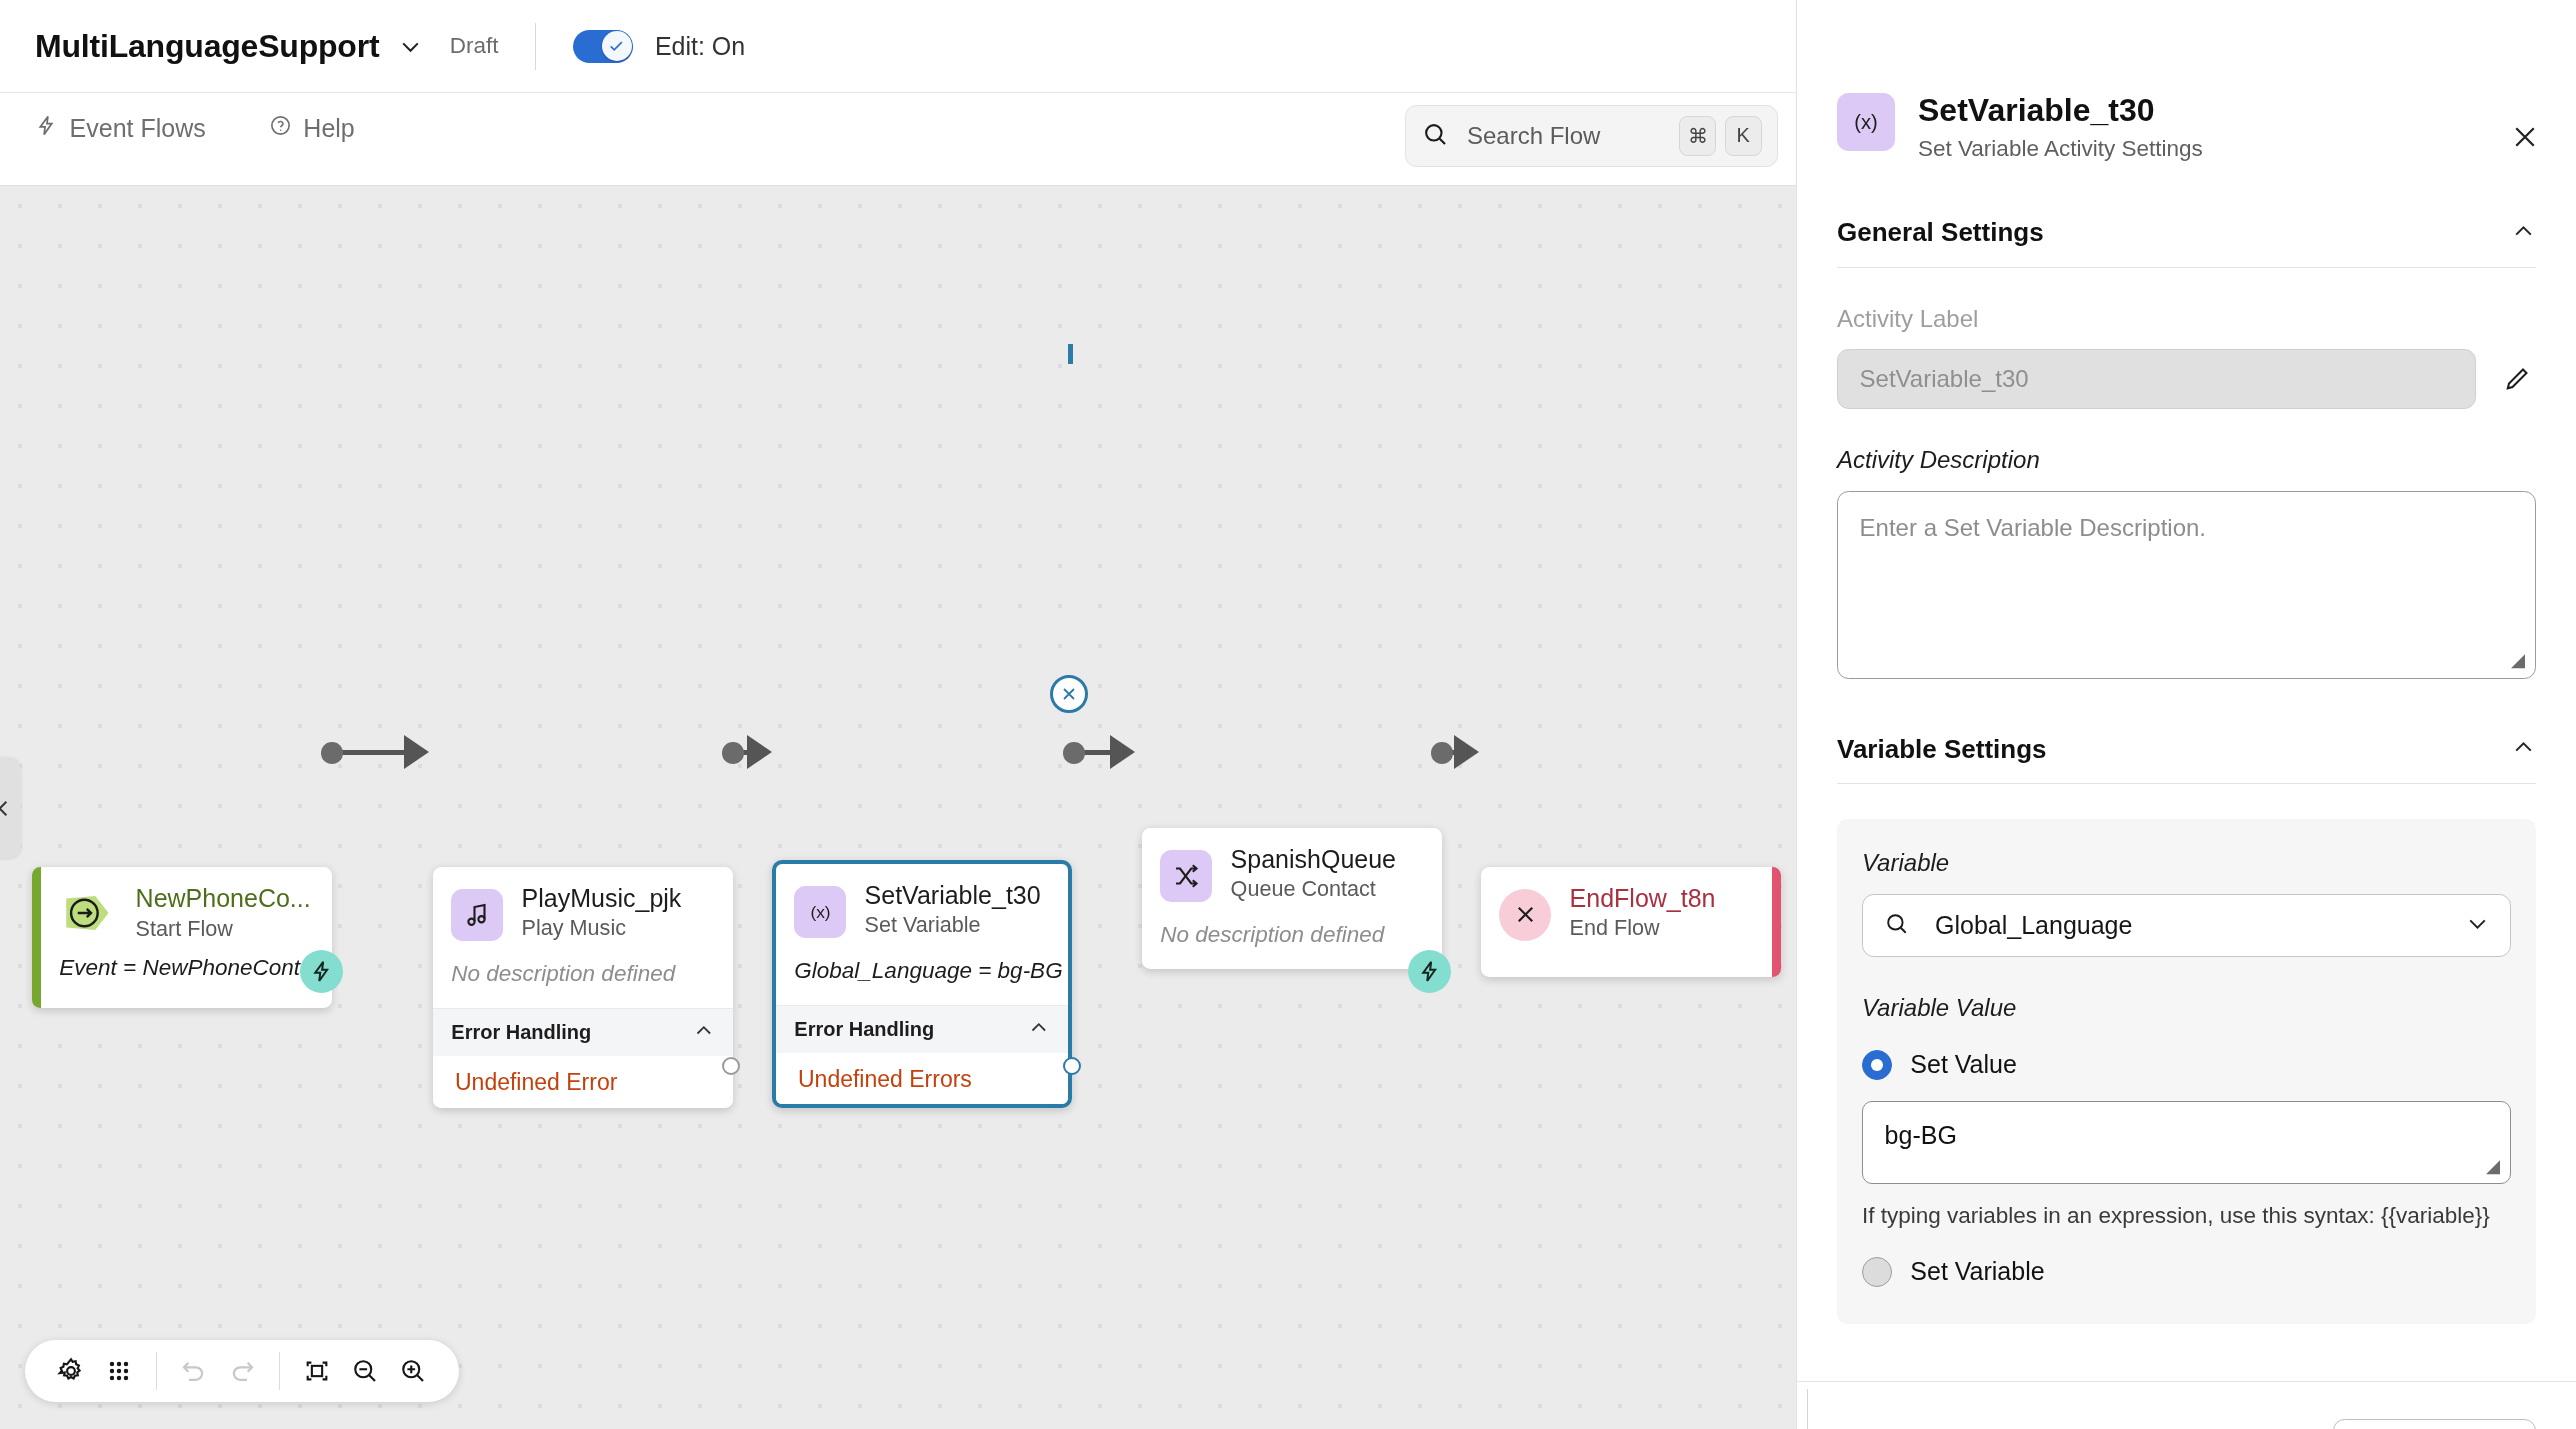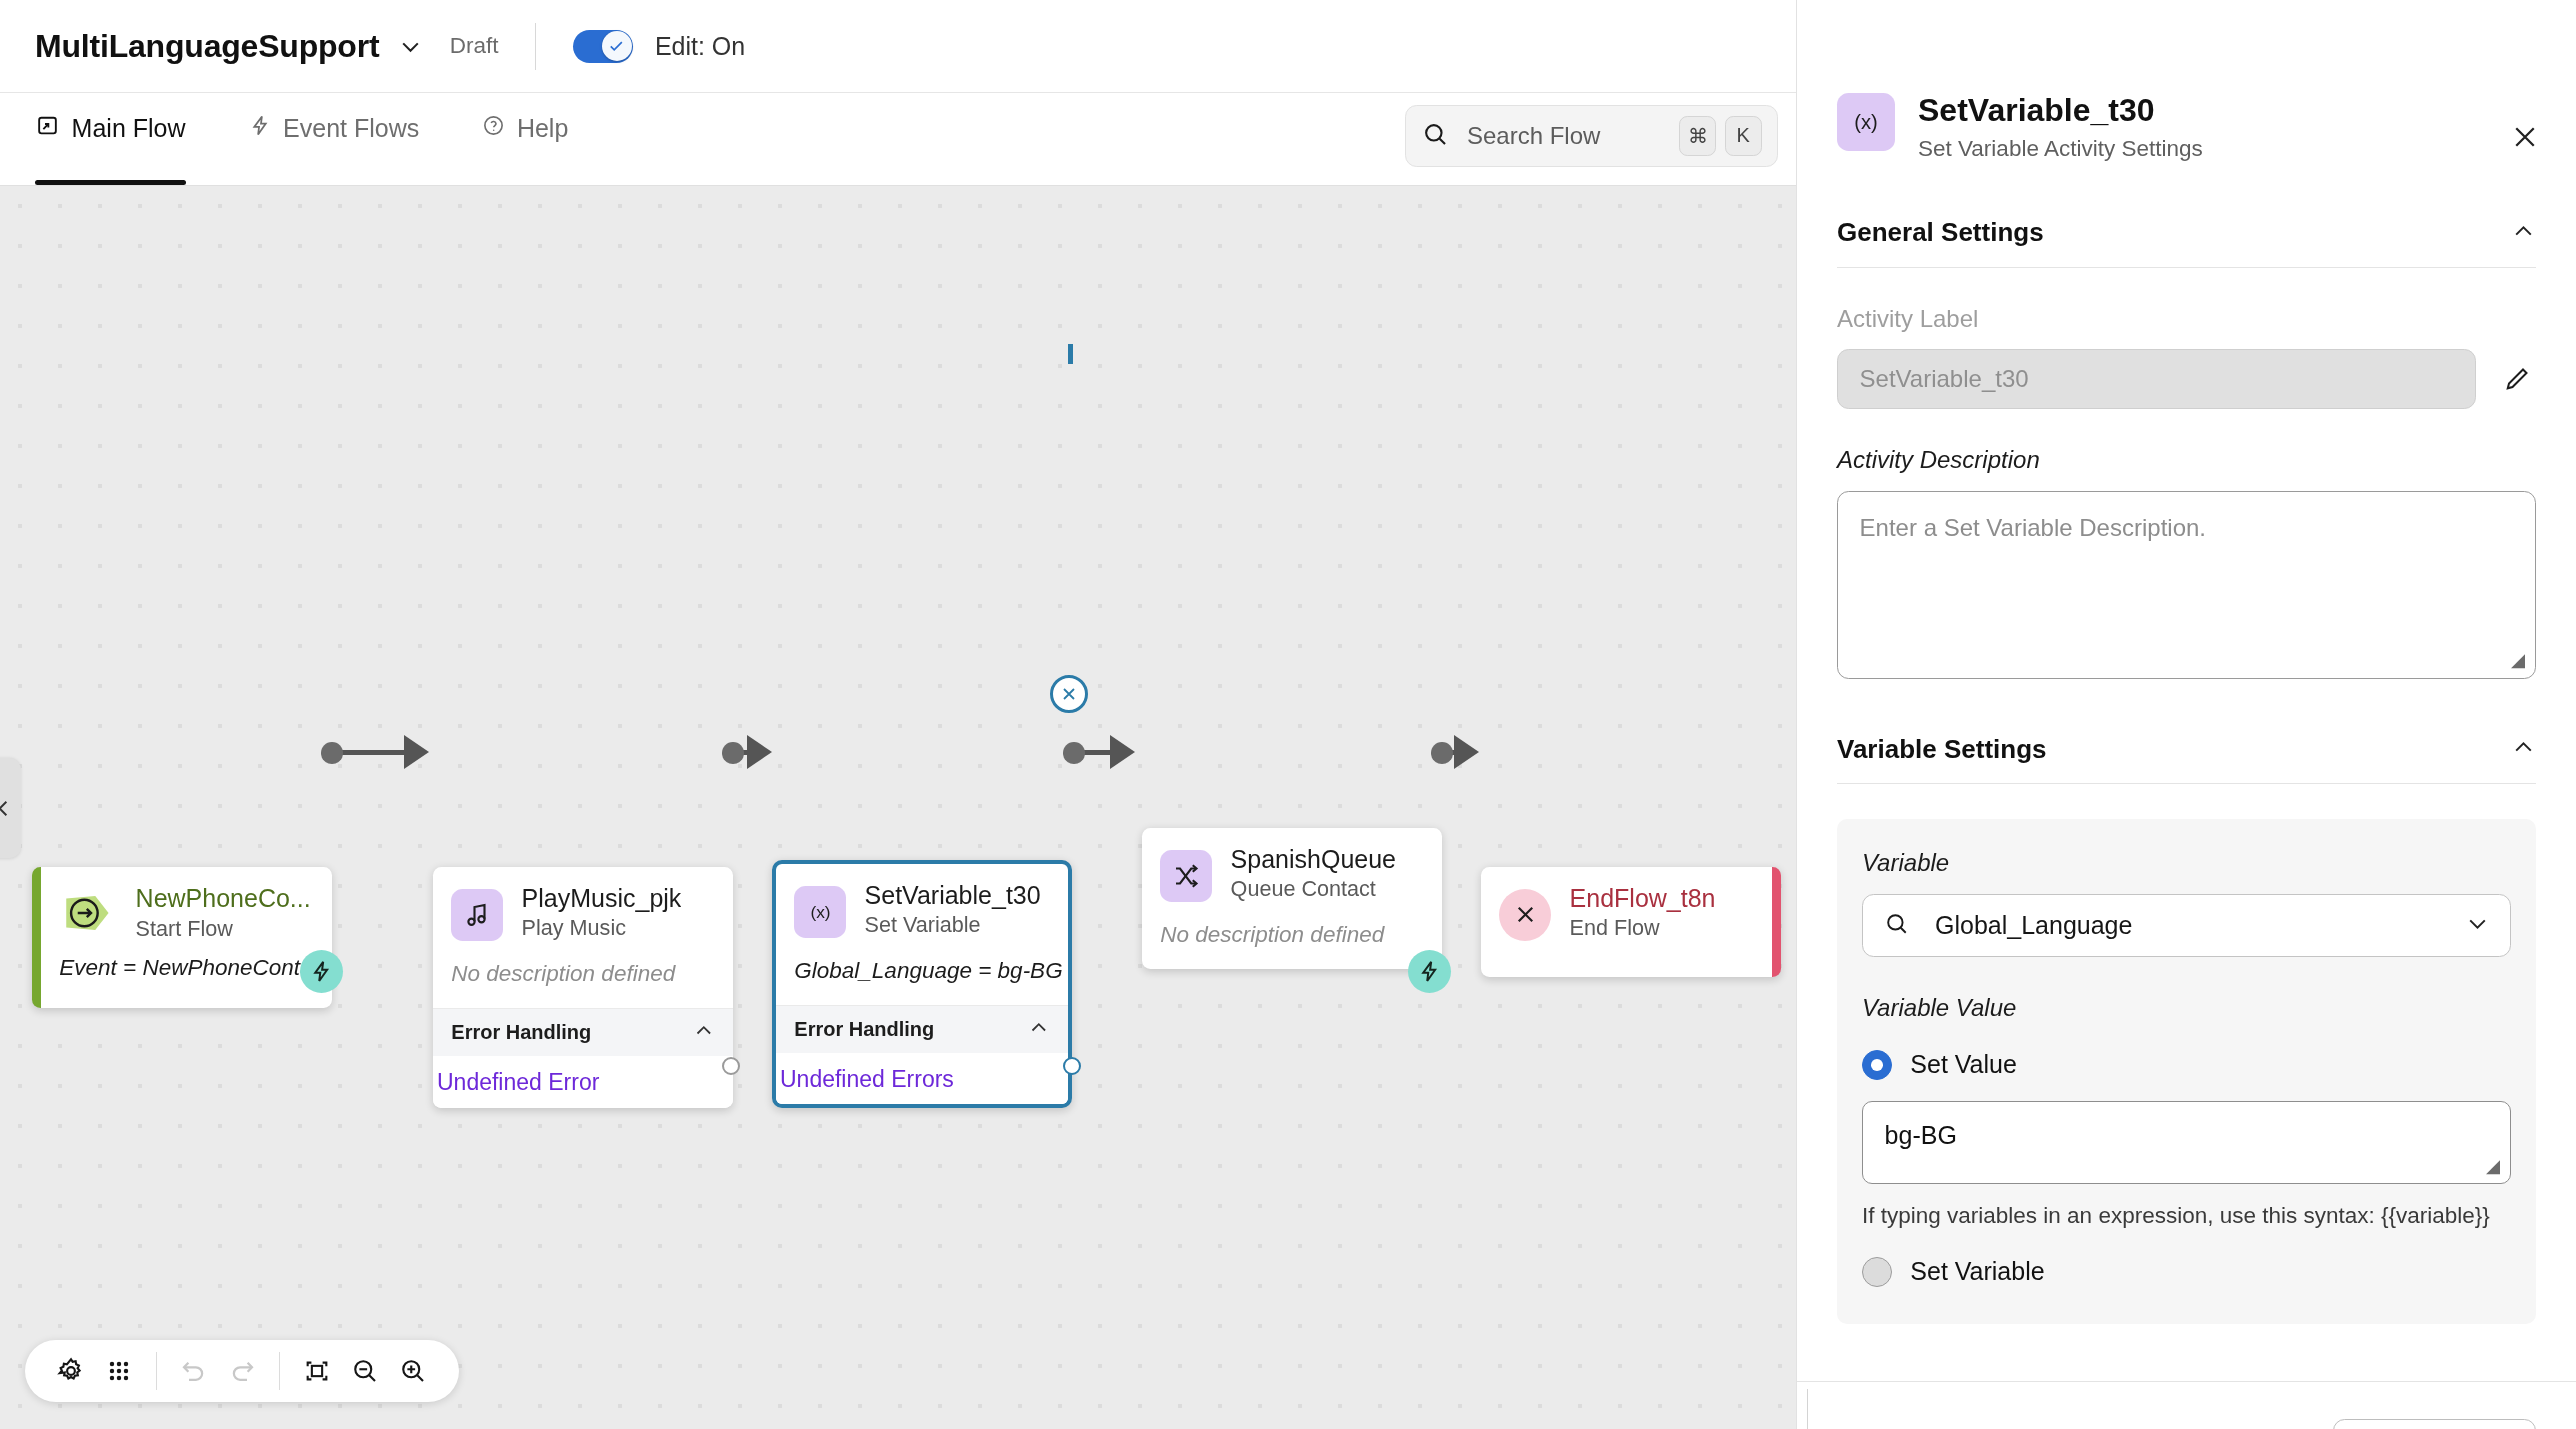--- a/index.html
+++ b/index.html
@@ -118,22 +118,22 @@
     white-space: nowrap;
   }
   .node-desc.filled { color: #1c1c1c; }
   .err-head {
     background: #f4f5f7; border-top: 0.8px solid #eaeaea;
     height: 48px; display: flex; align-items: center; padding: 0 18.3px;
     font-size: 20px; font-weight: bold; color: #1d1d1d;
   }
   .err-head .chev { margin-left: auto; color: #333; }
   .err-body {
-    height: 52px; display: flex; align-items: center; padding: 0 4px;
-    font-size: 23px; color: #6d28d9; background: #fff;
+    height: 52px; display: flex; align-items: center; padding: 0 22px;
+    font-size: 23px; color: #c2410c; background: #fff;
   }
 
   
   #node-start {
     left: 32px; top: 681px; width: 300px; height: 141px;
     border-left: 9.2px solid #76a72f; border-radius: 8.3px;
   }
   #node-start .node-ico { background: transparent; width: 58px; height: 58px; }
   #node-start .node-name { color: #4e6e1c; font-size: 25px; }
   #node-start .node-desc { font-style: italic; color: #1c1c1c; padding-top: 6.7px; }
@@ -308,30 +308,20 @@
         <svg width="33" height="33" viewBox="0 0 24 24" fill="none" stroke="#141414" stroke-width="1.6">
           <path d="M8.5 4.6A9 9 0 1112 21a9 9 0 01-3.5-.7"></path>
           <path d="M14.5 12H4.6M8 8.4L4.5 12 8 15.6"></path>
         </svg>
       </div>
     </div>
   </div>
 
   <div class="tabsrow">
     <div class="tabs">
-      <div class="tab active">
-        <span>
-          <svg width="25" height="25" viewBox="0 0 24 24" fill="none" stroke="#111" stroke-width="1.8">
-            <rect x="4" y="4.5" width="16" height="15" rx="2.2"></rect>
-            <path d="M8 15.5l4.5-4.5"></path>
-              <path d="M9.6 10.6h3.2v3.2"></path>
-          </svg>
-        </span>
-        <span class="tlabel">Main Flow</span>
-      </div>
       <div class="tab">
         <span>
           <svg width="23" height="23" viewBox="0 0 24 24" fill="none" stroke="#6e6e6e" stroke-width="1.8">
               <path d="M13.5 2.5L5.5 13.5h5l-1 8 8-11.5h-5z"></path>
             </svg>
         </span>
         <span class="tlabel">Event Flows</span>
       </div>
       <div class="tab">
         <span>

